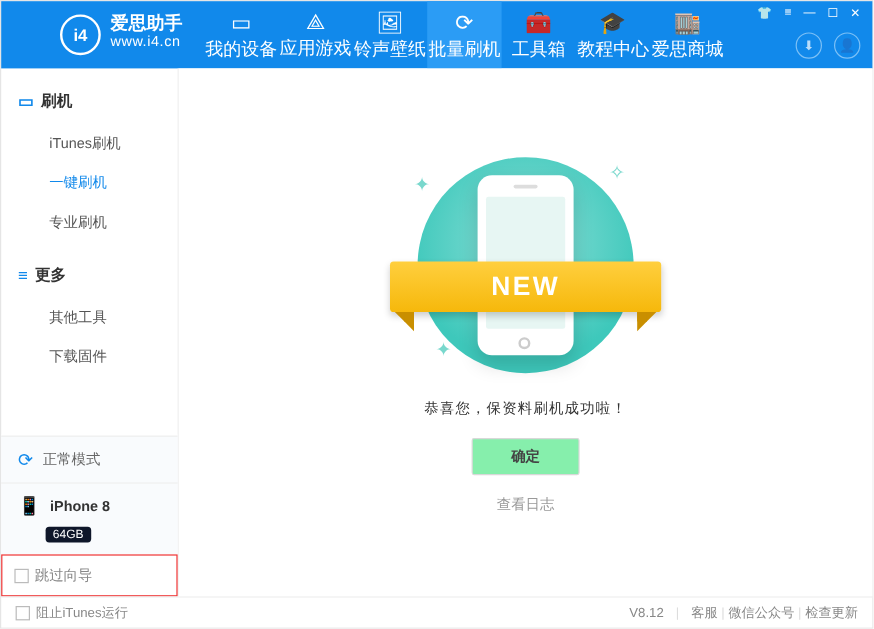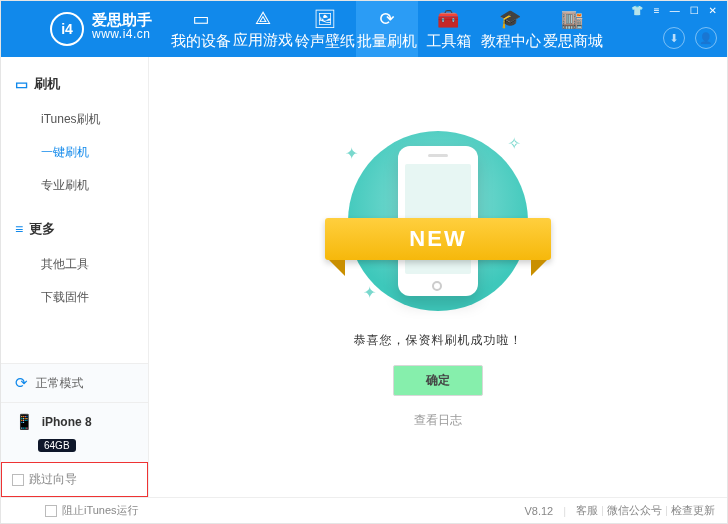--- a/index.html
+++ b/index.html
@@ -58,21 +58,21 @@
 .ribbon .rl { left: 4px;  border-right-color: #c98f00; border-top-color: #c98f00; }
 .ribbon .rr { right: 4px; border-left-color: #c98f00; border-top-color: #c98f00; }
 .spark { position: absolute; color: #79d8cd; font-size: 16px; }
 .spark.s1 { top: 18px; left: 12px; } .spark.s2 { top: 8px; right: 22px; } .spark.s3 { bottom: 14px; left: 30px; }
 .success-msg { font-size: 12px; color: #333; font-weight: 500; letter-spacing: 1px; }
 .ok-btn { border: 1px solid #d8d8d8; padding: 6px 32px; background: #86efac; cursor: pointer; color: #444; font-size: 12px; border-radius: 2px; font-weight: bold; }
 .log-link { color: #999; font-size: 12px; cursor: pointer; }
 
 
 .footer { height: 26px; border-top: 1px solid #eee; display: flex; align-items: center; padding: 0 12px; gap: 10px; color: #888; font-size: 11px; }
-.footer .chk { color: #888; margin-left: 32px; }
+.footer .chk { color: #888; }
 .footer .spacer { flex: 1; }
 .footer .sep { color: #ddd; }
 </style>
 </head>
 <body>
 
 <div class="app">
 
   <div class="header">
     <div class="logo-area">

